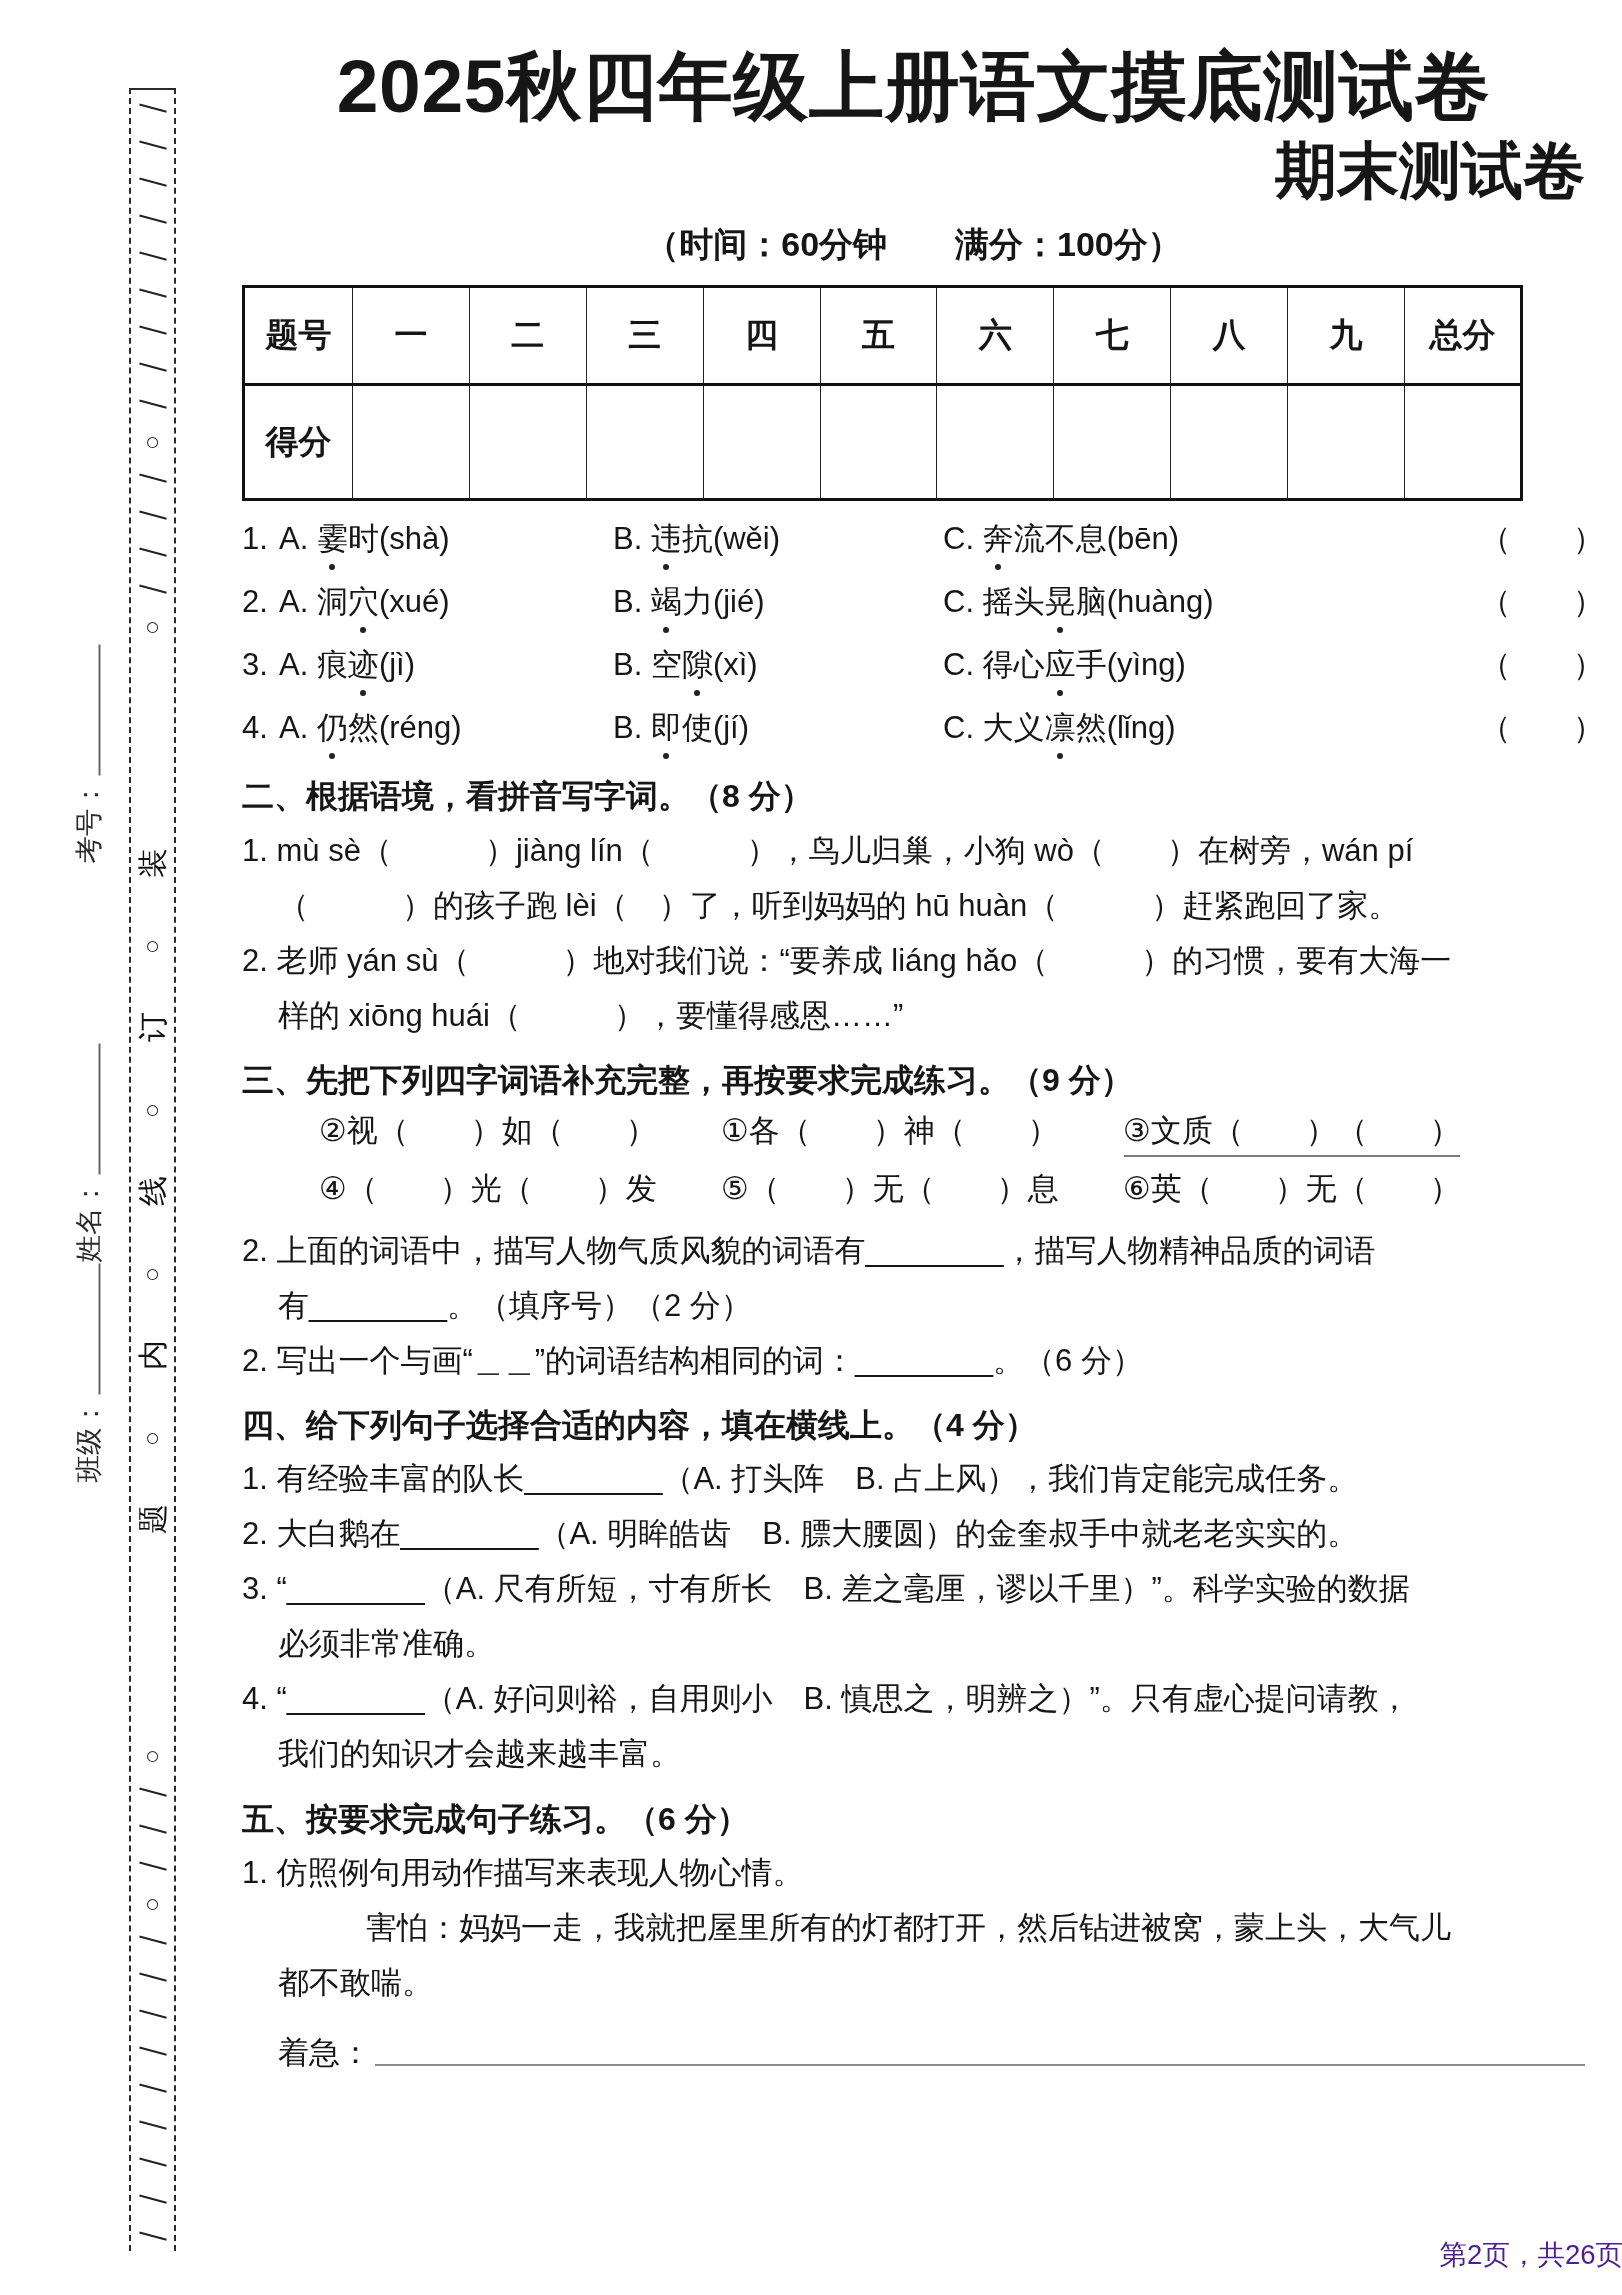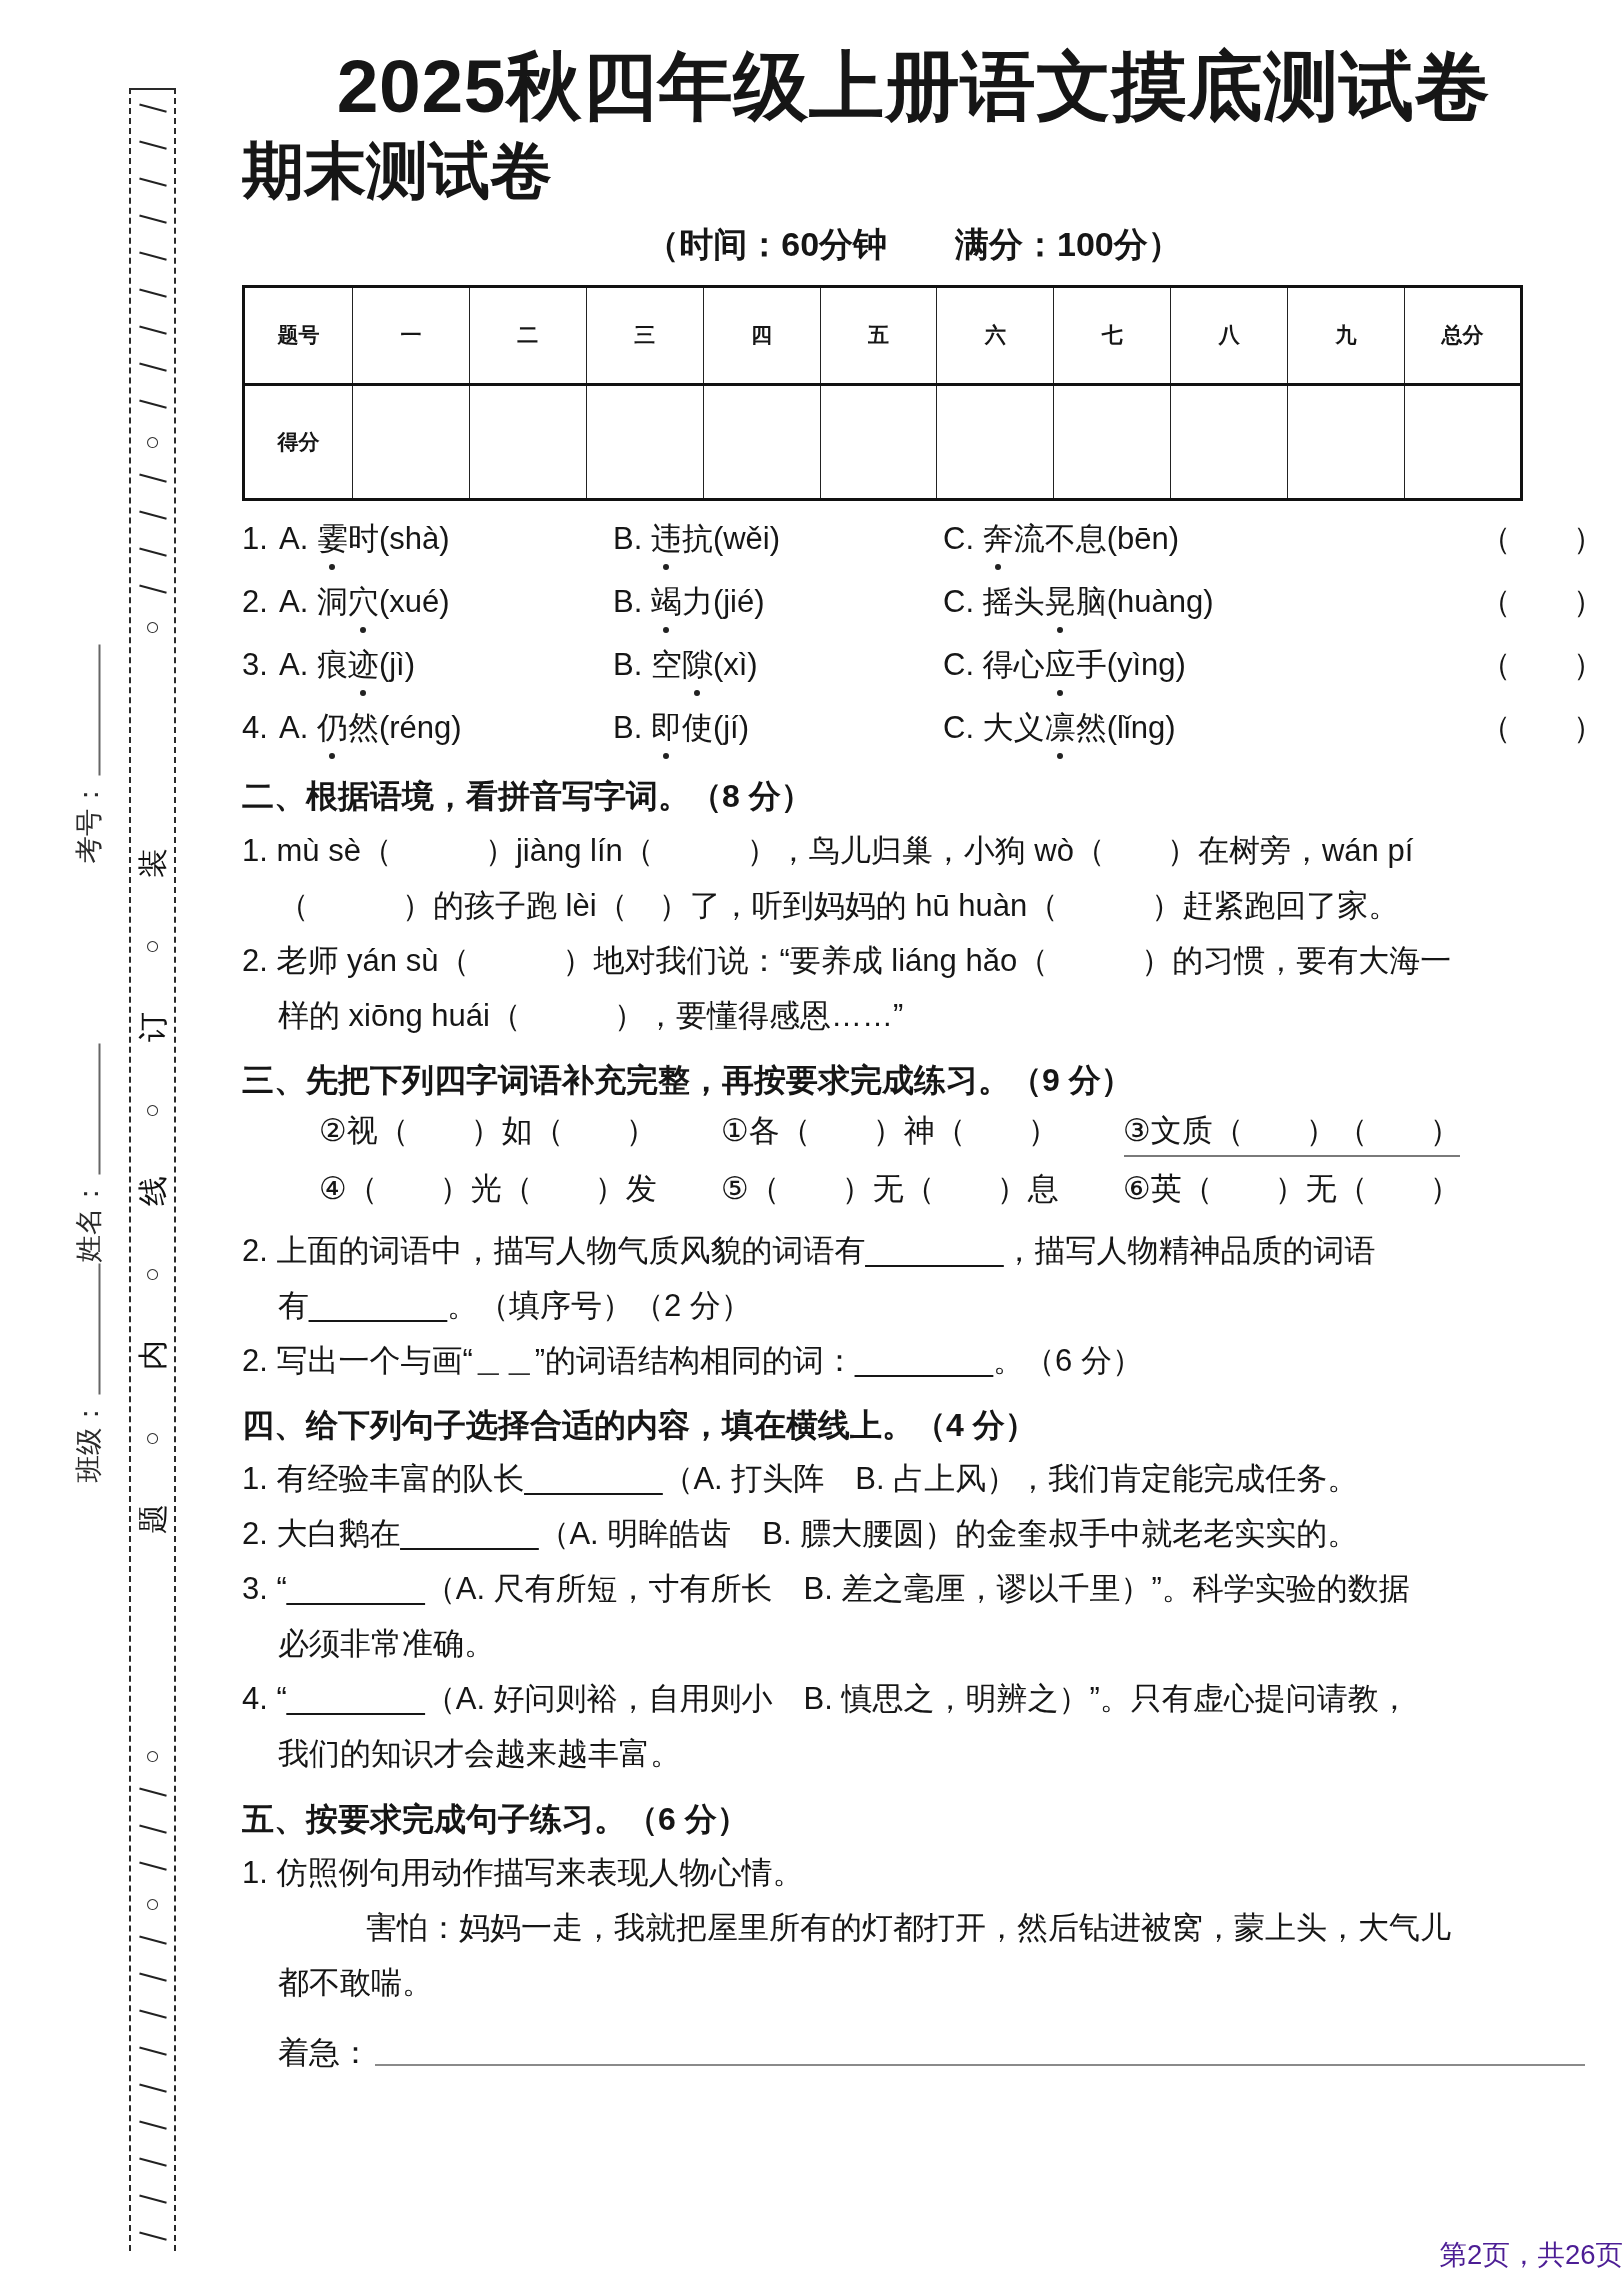--- a/index.html
+++ b/index.html
@@ -17,25 +17,25 @@
   .schar{height:82px;display:flex;align-items:center;justify-content:center;font-size:30px;color:#111;
          transform:rotate(-90deg);flex:0 0 auto;}
   .sgap{height:177px;flex:0 0 auto;}
   .sidefield{position:absolute;left:-23px;width:222px;height:37px;transform:rotate(-90deg);
              display:flex;align-items:flex-end;font-size:27.5px;color:#2a2a2a;}
   .sidefield .ln{flex:1;border-bottom:2px solid #666;margin:0 2.6px 6.5px 5.2px;}
   .sf1{top:734px;} .sf2{top:1133px;} .sf3{top:1353px;}
   
   .content{position:absolute;left:242px;top:37px;width:1343px;font-size:31px;line-height:1.35;}
   .title{font-size:75px;font-weight:800;text-align:center;margin:4px;line-height:1.2;letter-spacing:0.7px;}
-  .subtitle{font-size:62px;font-weight:800;text-align:left;margin:2.6px 0 0;line-height:1.15;}
+  .subtitle{font-size:62px;font-weight:800;text-align:right;margin:2.6px 0 0;line-height:1.15;}
   .meta{font-size:34px;font-weight:600;text-align:center;margin:15.7px 0 0;}
   table.score{border-collapse:collapse;width:1281px;table-layout:fixed;margin-top:17px;
               border:3.9px solid #111;}
-  table.score td{border:1.3px solid #222;height:93px;text-align:center;font-size:21px;font-weight:600;}
+  table.score td{border:1.3px solid #222;height:93px;text-align:center;font-size:33px;font-weight:600;}
   table.score tr.r1 td{border-bottom:3.3px solid #111;}
   table.score tr.r2 td{height:110px;}
   table.score td.headcol{width:105px;}
   h3.sec{font-size:32px;font-weight:800;margin:17px 0 0;line-height:1.3;}
   .s1rows{margin-top:6.5px;}
   .s1row{display:flex;align-items:center;height:63px;}
   .s1row .num{width:37px;flex:0 0 auto;}
   .s1row .opt0{width:334px;flex:0 0 auto;}
   .s1row .opt1{width:330px;flex:0 0 auto;}
   .s1row .opt2{flex:1;}

